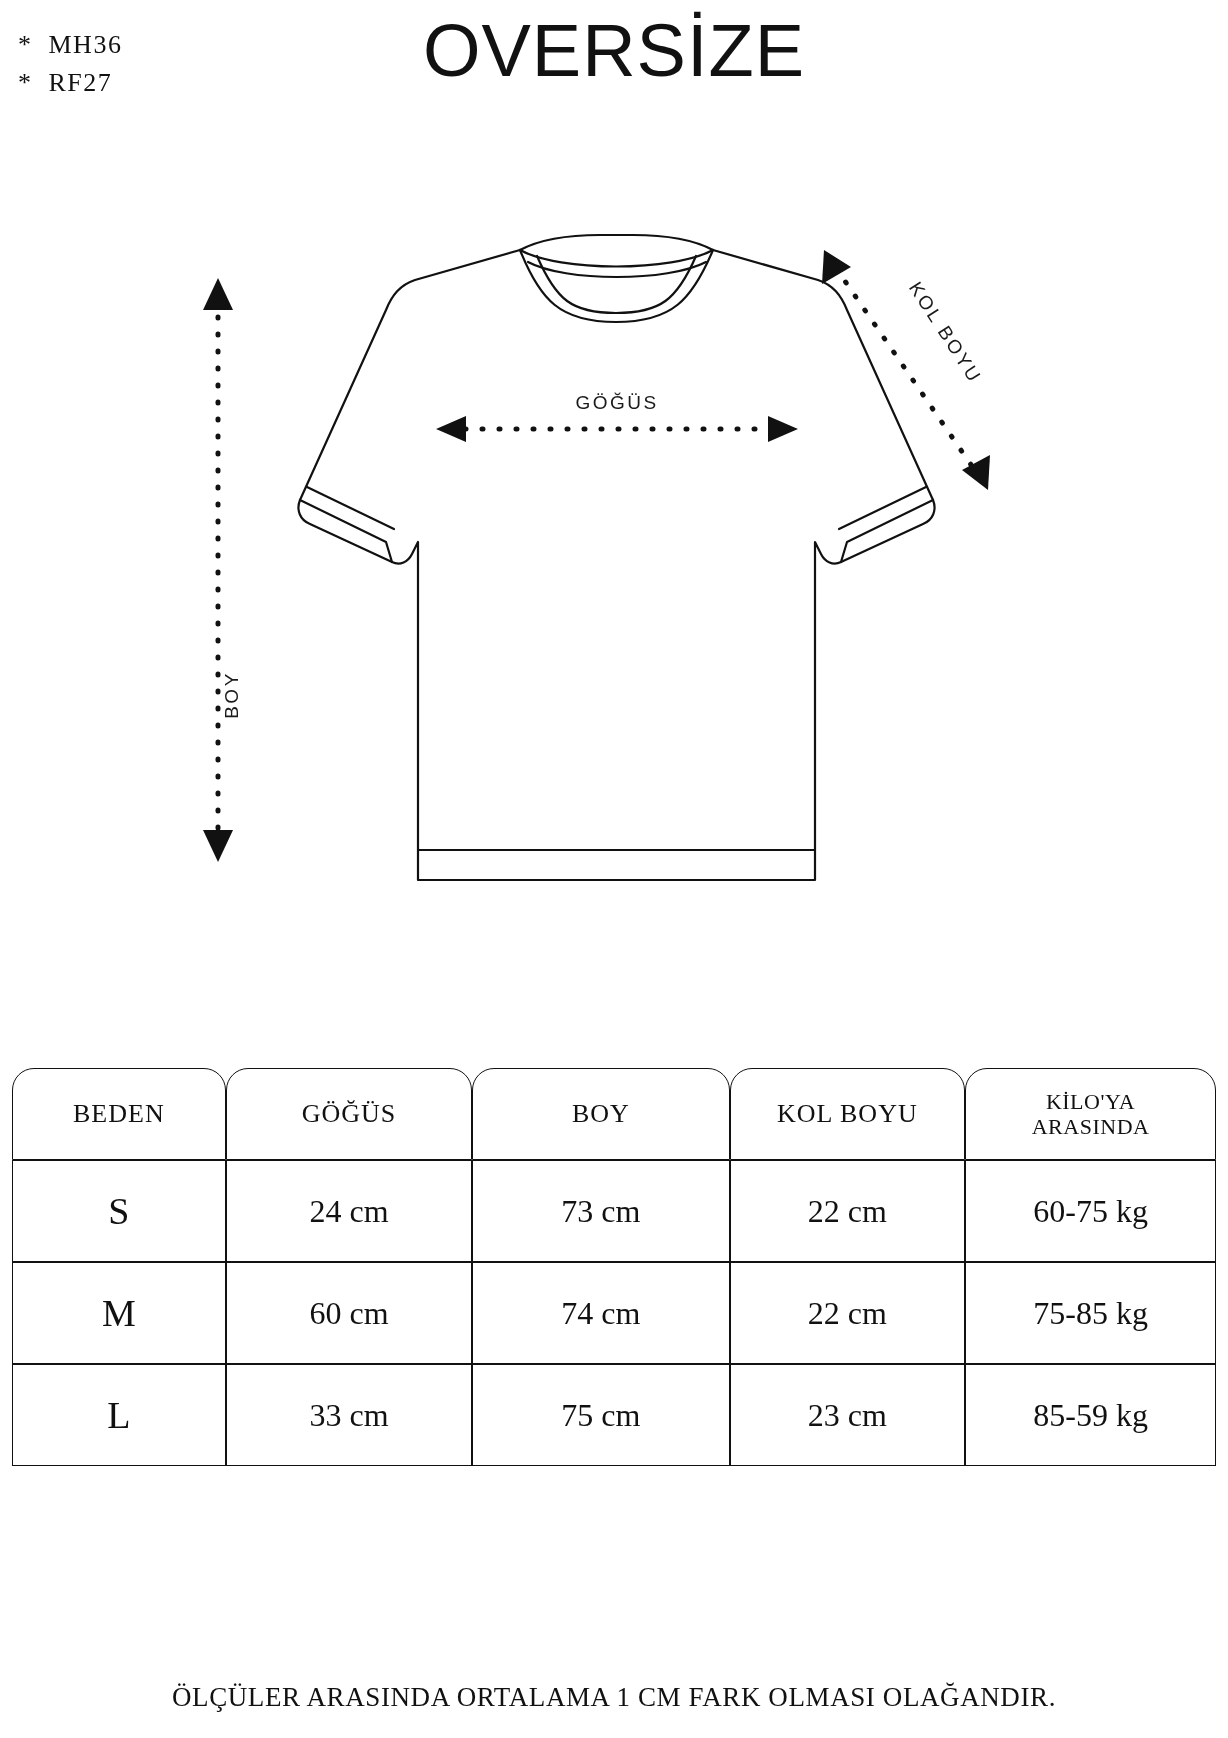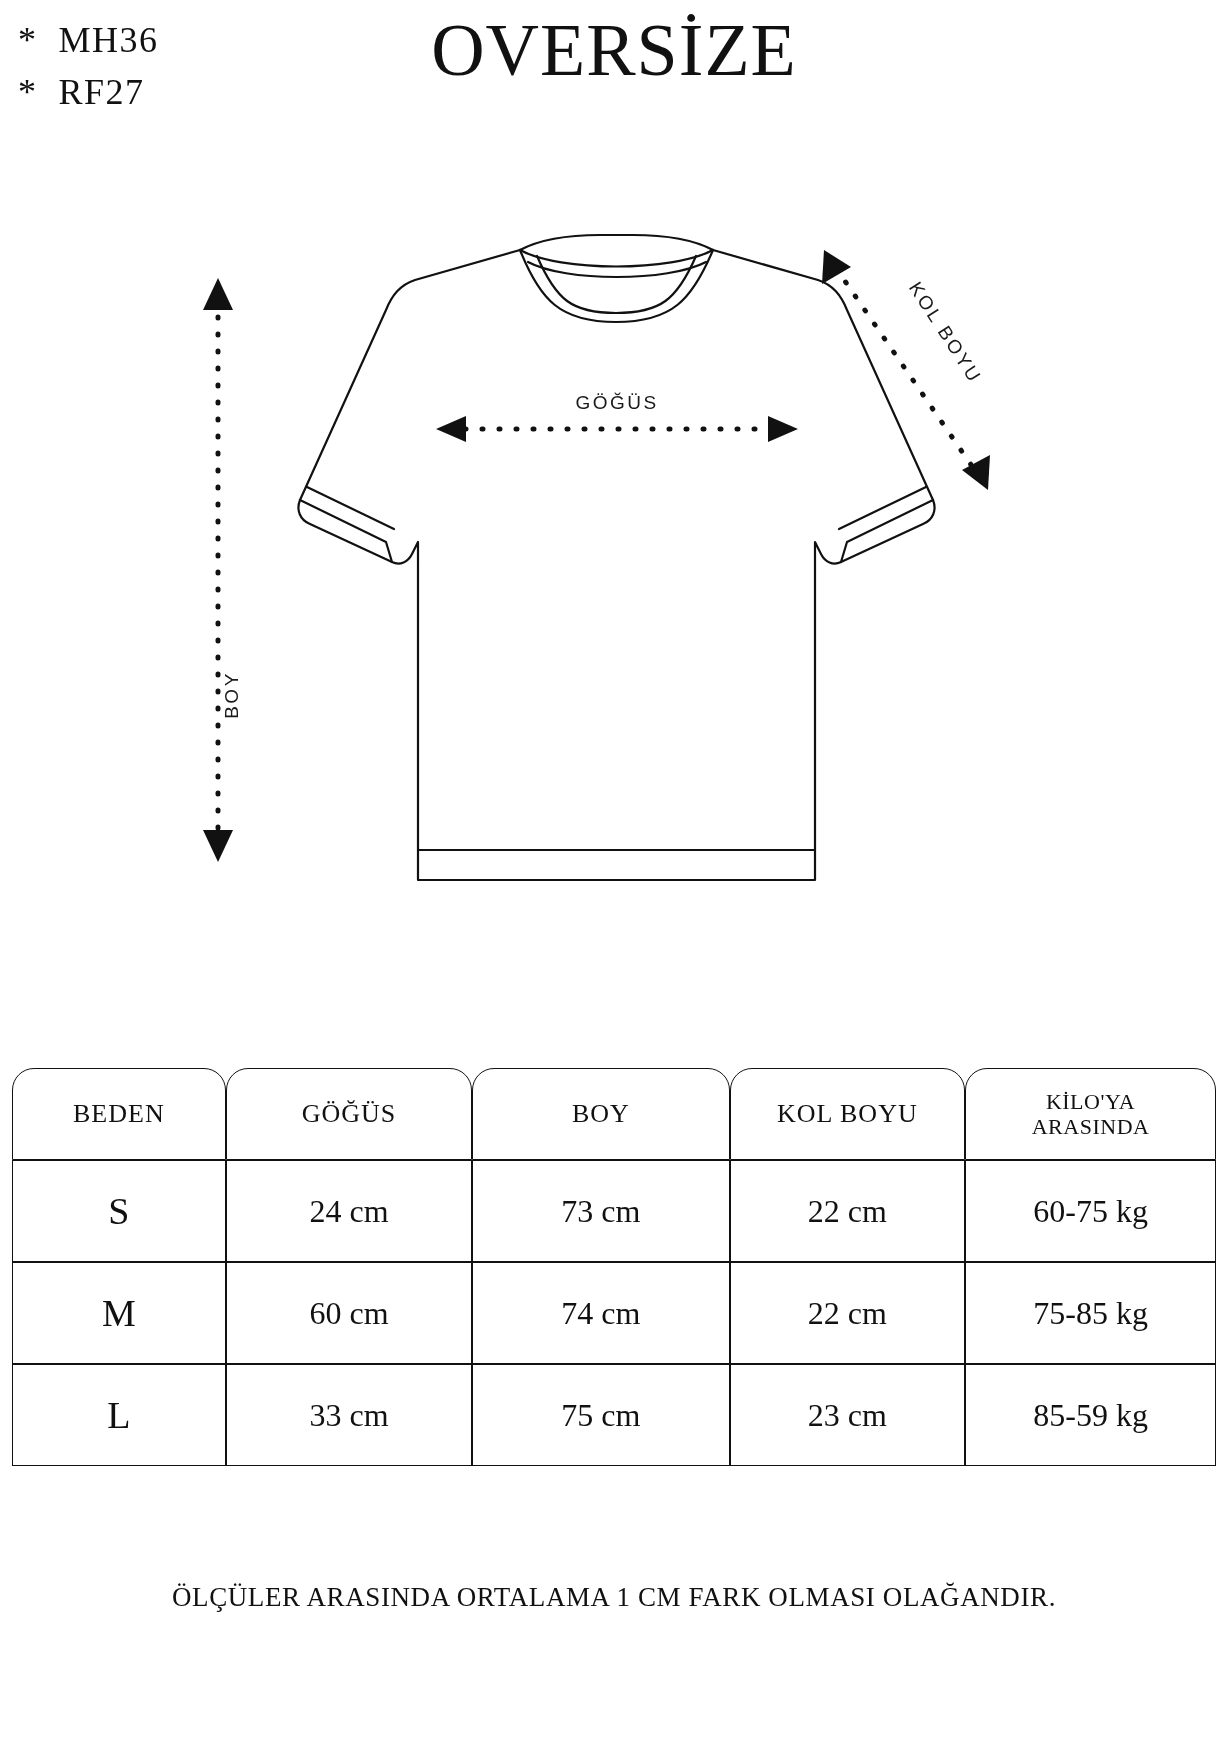--- a/index.html
+++ b/index.html
@@ -13,35 +13,35 @@
     position: relative;
     font-family: "Liberation Serif", serif;
     color: #111111;
     overflow: hidden;
   }
 
   
   .codes {
     position: absolute;
     left: 18px;
-    top: 14px;
-    font-family: "Liberation Serif", serif;
-    font-size: 36px;
+    top: 26px;
+    font-family: "Liberation Serif", serif;
+    font-size: 26px;
     letter-spacing: 1.5px;
     line-height: 1.45;
   }
   .codes div { white-space: pre; }
 
   .title {
     position: absolute;
     left: 0;
     right: 0;
     top: 8px;
     text-align: center;
-    font-family: Liberation Serif, serif;
+    font-family: Liberation Sans, sans-serif;
     font-size: 74px;
     letter-spacing: 1px;
     font-weight: 400;
   }
 
   
   .diagram {
     position: absolute;
     left: 0;
     top: 150px;
@@ -105,21 +105,21 @@
   col.c1 { width: 196px; }
   col.c2 { width: 226px; }
   col.c3 { width: 236px; }
   col.c4 { width: 216px; }
   col.c5 { width: 230px; }
 
   .footnote {
     position: absolute;
     left: 0;
     right: 0;
-    top: 1582px;
+    top: 1682px;
     text-align: center;
     font-family: "Liberation Serif", serif;
     font-size: 27px;
     letter-spacing: 0.6px;
   }
 </style>
 </head>
 <body>
 
 <div class="codes">

